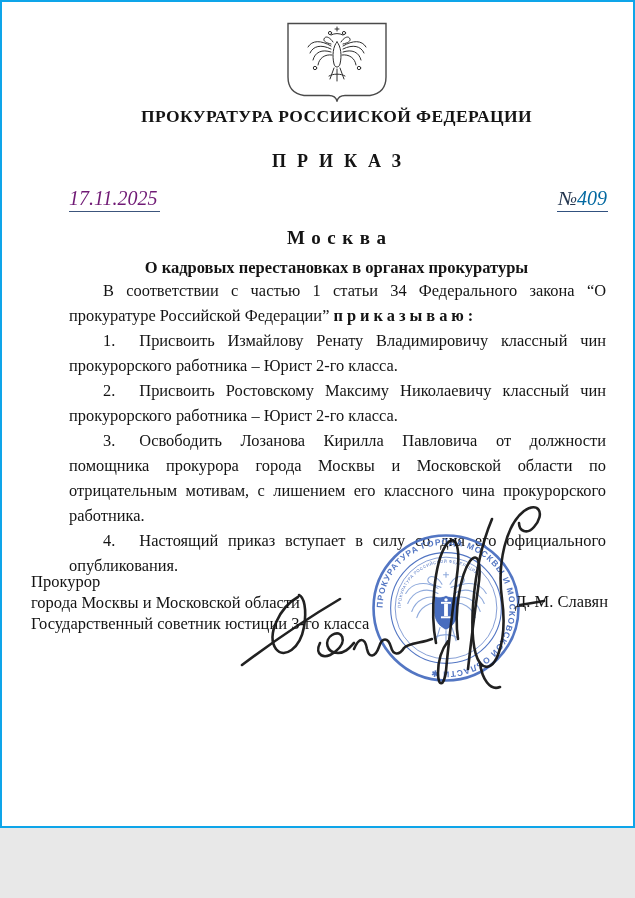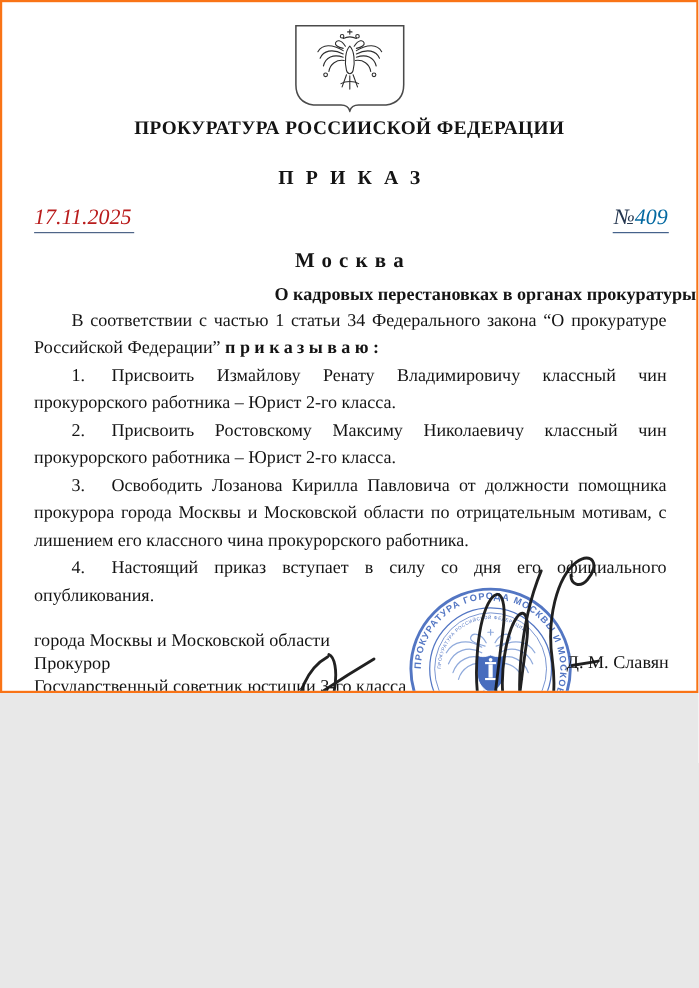--- a/index.html
+++ b/index.html
@@ -1,38 +1,39 @@
 <!DOCTYPE html>
 <html><head>
 <meta charset="utf-8">
 <style>
   html,body { margin:0; padding:0; background:#e8e8e8; }
   .page {
     position:relative;
-    width:635px; height:630px;
+    width:635px; height:828px;
     box-sizing:border-box;
     margin:0 auto;
     background:#ffffff;
-    border:2px solid #f97316;
+    border:2px solid #0ea5e9;
     font-family:"Liberation Serif", serif;
     color:#141414;
     overflow:hidden;
+    padding-left:38px;
   }
   .emblem-wrap { width:104px; height:80px; margin:20px auto 2px; display:block; }
   .org1 { text-align:center; font-weight:bold; font-size:17.5px; margin:4px 0 0; letter-spacing:0.4px; }
   .org2 { text-align:center; font-size:16.5px; margin:7px 0 0; letter-spacing:0.2px; }
   .doc-type { text-align:center; font-weight:bold; font-size:18px; letter-spacing:11px; padding-left:11px; margin:24px 0 0; }
   .date-row { display:flex; justify-content:space-between; align-items:flex-end;
               margin:15px 25px 0 29px; font-style:italic; font-size:20px; }
-  .date-val { color:#b91c1c; border-bottom:1.6px solid #3c557c; padding:0 2px 1px 0; }
+  .date-val { color:#701a75; border-bottom:1.6px solid #3c557c; padding:0 2px 1px 0; }
   .num-wrap { border-bottom:1.6px solid #31517f; padding:0 1px 1px 1px; }
   .num-sign { color:#24364f; font-style:italic; }
   .num-val  { color:#0369a1; }
   .city { text-align:center; font-weight:bold; font-size:19px; letter-spacing:6.5px; padding-left:6.5px; margin:15px 0 0; }
-  .subject { text-align:right; font-weight:bold; font-size:16.5px; margin:9px 0 0; }
+  .subject { text-align:center; font-weight:bold; font-size:16.5px; margin:9px 0 0; }
   .content { margin:0 27px 0 29px; font-size:16.4px; line-height:25px; text-align:justify; }
   .content p { margin:0; text-indent:34px; }
   .intro-bold { font-weight:bold; letter-spacing:4px; }
   .item-num { display:inline; }
   .num-gap { display:inline-block; width:24px; }
   .sig-block { position:absolute; left:29px; right:25px; top:569px; font-size:16.5px; line-height:21px; z-index:3; }
   .signer-name { position:absolute; right:0; top:20px; font-size:16.5px; }
   .seal-svg { position:absolute; left:367px; top:529px; width:154px; height:154px; z-index:1; opacity:0.95; }
   .signature-svg { position:absolute; left:234px; top:495px; width:320px; height:200px; z-index:4; }
 </style>
@@ -134,22 +135,22 @@
       <g fill="#ffffff">
         <rect x="-1.9" y="-6.5" width="3.8" height="12"></rect>
         <rect x="-5" y="-8.6" width="10" height="1.9"></rect>
         <rect x="-5" y="5.8" width="10" height="1.9"></rect>
         <circle cx="0" cy="-10.6" r="1.7"></circle>
       </g>
     </g>
   </svg>
 
   <div class="sig-block">
+    <div>Прокурор</div>
     <div>города Москвы и Московской области</div>
-    <div>Прокурор</div>
     <div>Государственный советник юстиции 3-го класса</div>
     <div class="signer-name">Д. М. Славян</div>
   </div>
 
   <svg class="signature-svg" viewBox="0 0 320 200" xmlns="http://www.w3.org/2000/svg">
     <g fill="none" stroke="#161616" stroke-width="2.6" stroke-linecap="round" stroke-linejoin="round" opacity="0.95">
       <path d="M6,168 C30,150 60,128 104,102"></path>
       <path d="M62,100 C44,110 30,138 40,152 C48,162 64,152 68,130 C71,112 68,100 63,98"></path>
       <path d="M84,146 C78,158 88,164 100,154 C112,144 106,132 96,138 C88,143 90,156 102,156 C110,156 114,150 118,146"></path>
       <path d="M118,152 c5,-12 11,-12 13,0 c2,9 8,9 12,-2 c3,-10 9,-10 12,0 c2,8 8,9 13,1 C172,146 186,146 196,142"></path>

